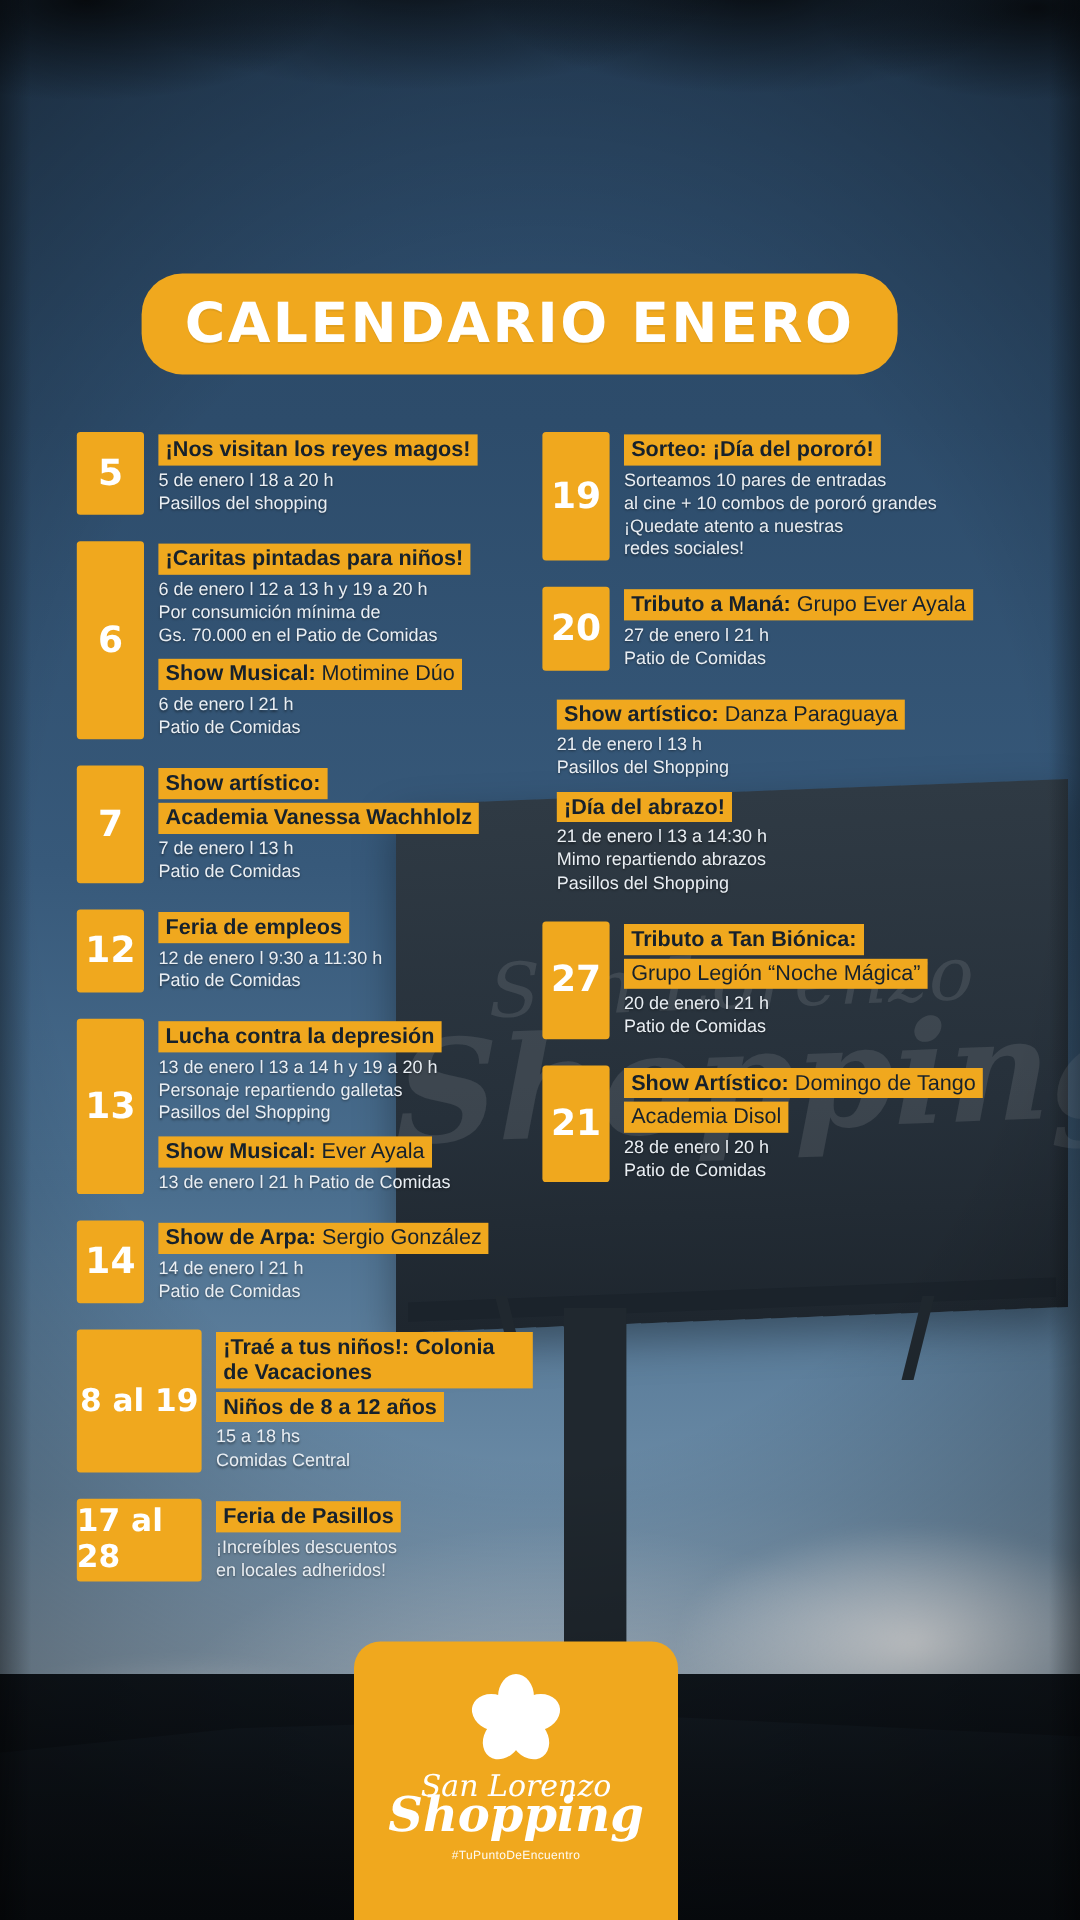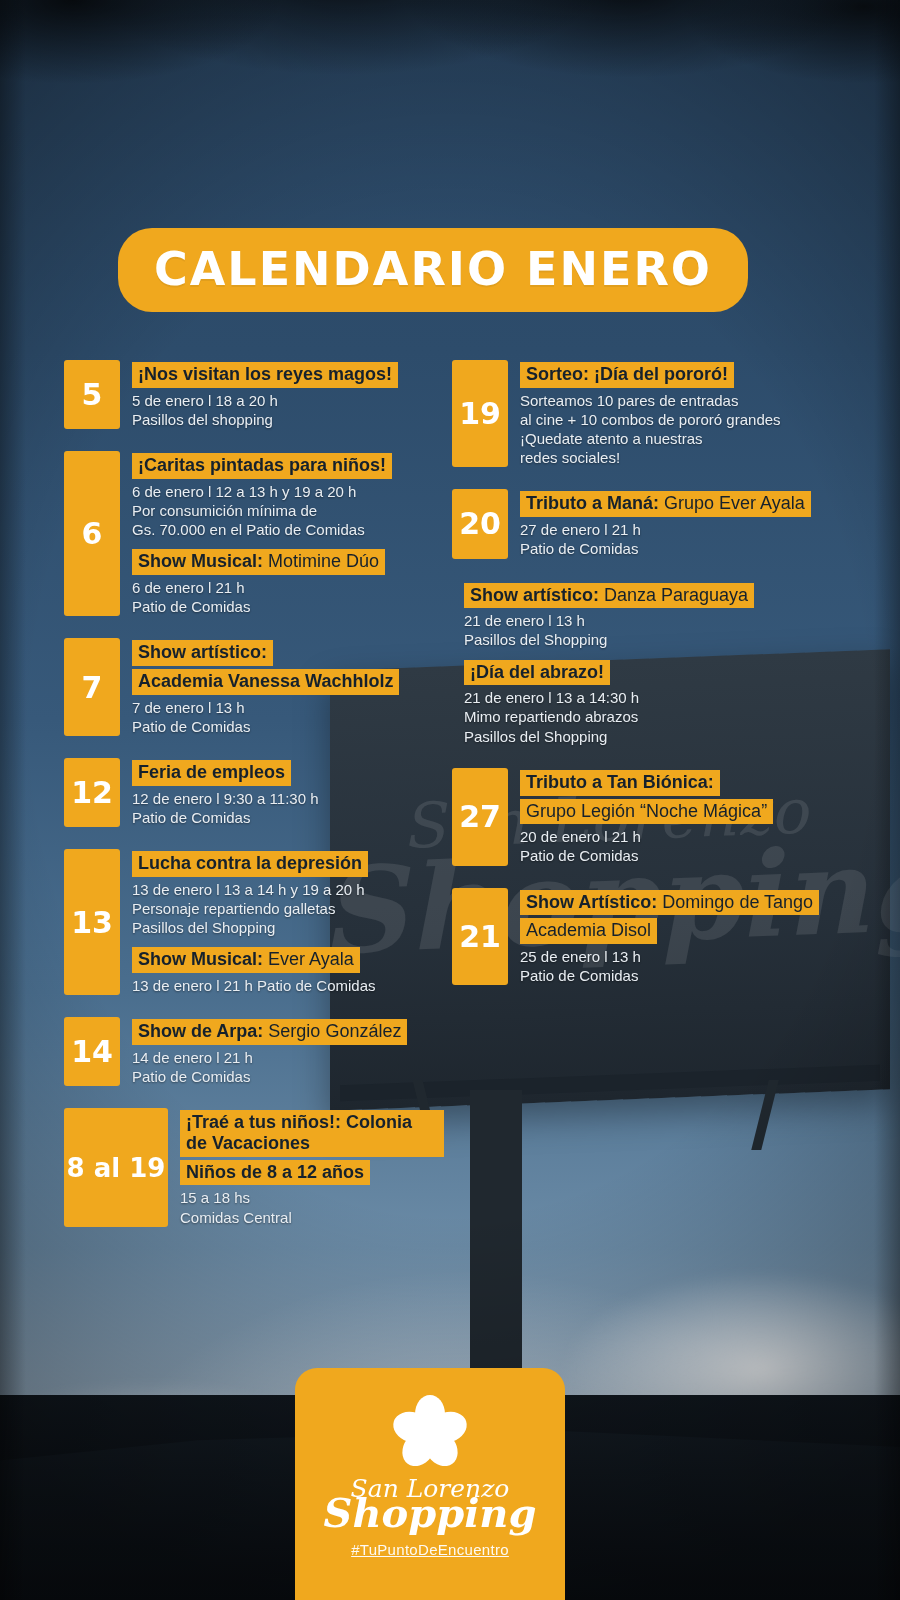--- a/index.html
+++ b/index.html
@@ -145,21 +145,21 @@
   }
   .logo-san{
     color:#ffffff;font-family:"DejaVu Serif", serif;font-style:italic;
     font-size:25px;margin-top:2px;line-height:1;
   }
   .logo-shop{
     color:#ffffff;font-family:"DejaVu Serif", serif;font-style:italic;
     font-size:40px;font-weight:bold;line-height:1;margin-top:-8px;
   }
   .logo-tag{
-    color:#ffffff;font-size:15px;letter-spacing:.3px;margin-top:8px;opacity:.95;text-decoration:underline;
+    color:#ffffff;font-size:10px;letter-spacing:.3px;margin-top:8px;opacity:.95;
   }
   .side-shade-l{position:absolute;left:0;top:0;width:26px;height:1600px;background:linear-gradient(90deg,rgba(0,0,0,.35),rgba(0,0,0,0));}
   .side-shade-r{position:absolute;right:0;top:0;width:26px;height:1600px;background:linear-gradient(270deg,rgba(0,0,0,.35),rgba(0,0,0,0));}
   .vignette{position:absolute;left:0;top:0;width:900px;height:1600px;
     background:radial-gradient(ellipse 760px 900px at 50% 45%, rgba(0,0,0,0) 55%, rgba(0,0,0,.38) 100%);}
 </style>
 </head>
 <body>
 
 <div class="poster">
@@ -215,40 +215,44 @@
             <div class="body"><div class="hl">Lucha contra la depresión</div><br><p class="line">13 de enero l 13 a 14 h y 19 a 20 h</p><p class="line">Personaje repartiendo galletas</p><p class="line">Pasillos del Shopping</p><div class="gap"></div><div class="hl">Show Musical:<span class="norm"> Ever Ayala</span></div><br><p class="line">13 de enero l 21 h Patio de Comidas</p></div>
           </div>
           <div class="entry">
             <div class="daybox">14</div>
             <div class="body"><div class="hl">Show de Arpa:<span class="norm"> Sergio González</span></div><br><p class="line">14 de enero l 21 h</p><p class="line">Patio de Comidas</p></div>
           </div>
           <div class="entry">
             <div class="daybox wide">8 al 19</div>
             <div class="body"><div class="hl">¡Traé a tus niños!: Colonia de Vacaciones</div><br><div class="hl" style="font-weight: bold;">Niños de 8 a 12 años</div><br><p class="line">15 a 18 hs</p><p class="line">Comidas Central</p></div>
           </div>
+          <div class="entry">
+            <div class="daybox wide">17 al 28</div>
+            <div class="body"><div class="hl">Feria de Pasillos</div><br><p class="line">¡Increíbles descuentos</p><p class="line">en locales adheridos!</p></div>
+          </div>
         </div>
       <div class="col col-right" id="col-right">
           <div class="entry">
             <div class="daybox">19</div>
             <div class="body"><div class="hl">Sorteo: ¡Día del pororó!</div><br><p class="line">Sorteamos 10 pares de entradas</p><p class="line">al cine + 10 combos de pororó grandes</p><p class="line">¡Quedate atento a nuestras</p><p class="line">redes sociales!</p></div>
           </div>
           <div class="entry">
             <div class="daybox">20</div>
             <div class="body"><div class="hl">Tributo a Maná:<span class="norm"> Grupo Ever Ayala</span></div><br><p class="line">27 de enero l 21 h</p><p class="line">Patio de Comidas</p></div>
           </div>
           <div class="entry">
             <div class="body"><div class="hl">Show artístico:<span class="norm"> Danza Paraguaya</span></div><br><p class="line">21 de enero l 13 h</p><p class="line">Pasillos del Shopping</p><div class="gap"></div><div class="hl">¡Día del abrazo!</div><br><p class="line">21 de enero l 13 a 14:30 h</p><p class="line">Mimo repartiendo abrazos</p><p class="line">Pasillos del Shopping</p></div>
           </div>
           <div class="entry">
             <div class="daybox">27</div>
             <div class="body"><div class="hl">Tributo a Tan Biónica:</div><br><div class="hl" style="font-weight: normal;">Grupo Legión “Noche Mágica”</div><br><p class="line">20 de enero l 21 h</p><p class="line">Patio de Comidas</p></div>
           </div>
           <div class="entry">
             <div class="daybox">21</div>
-            <div class="body"><div class="hl">Show Artístico:<span class="norm"> Domingo de Tango</span></div><br><div class="hl" style="font-weight: normal;">Academia Disol</div><br><p class="line">25 de enero l 13 h</p><p class="line">Patio de Comidas</p></div>
+            <div class="body"><div class="hl">Show Artístico:<span class="norm"> Domingo de Tango</span></div><br><div class="hl" style="font-weight: normal;">Academia Disol</div><br><p class="line">28 de enero l 20 h</p><p class="line">Patio de Comidas</p></div>
           </div>
         </div>
     </div>
 
     <div class="footer-card">
       <div class="pinwheel">
         <span style="transform:translate(-50%,-100%) rotate(0deg)"></span>
         <span style="transform:translate(-50%,-100%) rotate(72deg)"></span>
         <span style="transform:translate(-50%,-100%) rotate(144deg)"></span>
         <span style="transform:translate(-50%,-100%) rotate(216deg)"></span>

